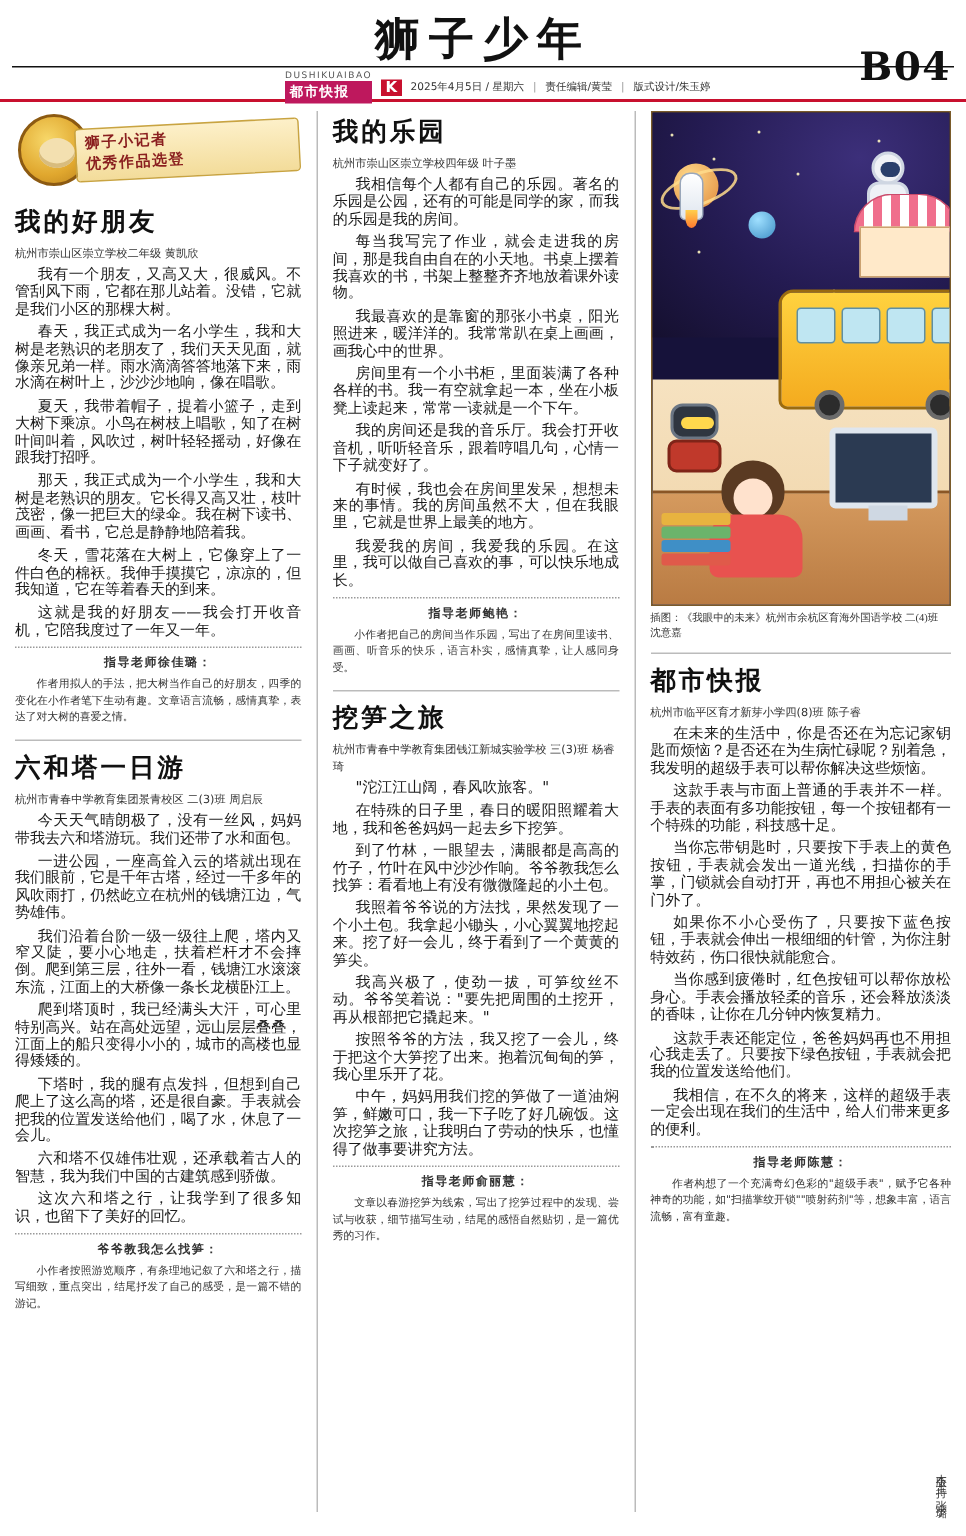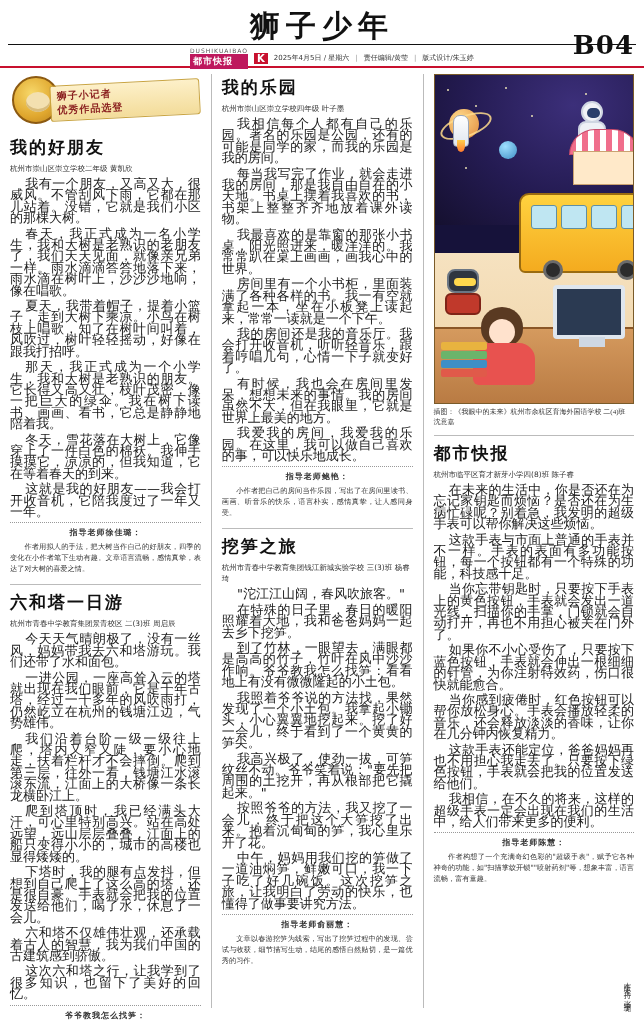--- a/index.html
+++ b/index.html
@@ -175,21 +175,21 @@
     margin: 2px 0 4px 0;
     color: #111;
   }
   .art-byline {
     font-size: 7.5px;
     color: #333;
     margin-bottom: 4px;
     line-height: 11px;
   }
   .art-body p {
-    font-size: 13px;
+    font-size: 10px;
     line-height: 11.4px;
     margin: 0 0 4px 0;
     text-align: justify;
     text-indent: 15.2px;
     color: #1a1a1a;
   }
   .teacher {
     margin-top: 5px;
     border-top: 1px dotted #999;
     padding-top: 4px;

